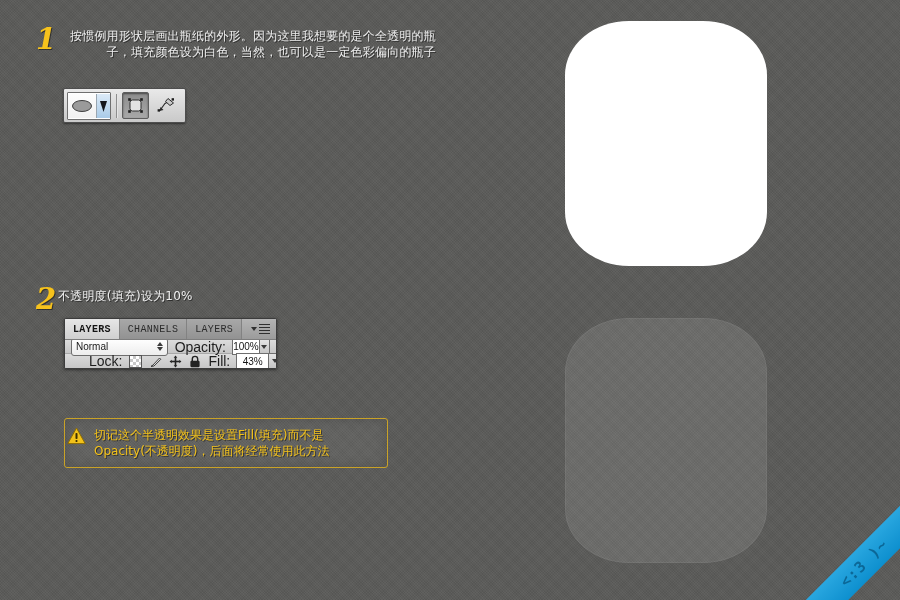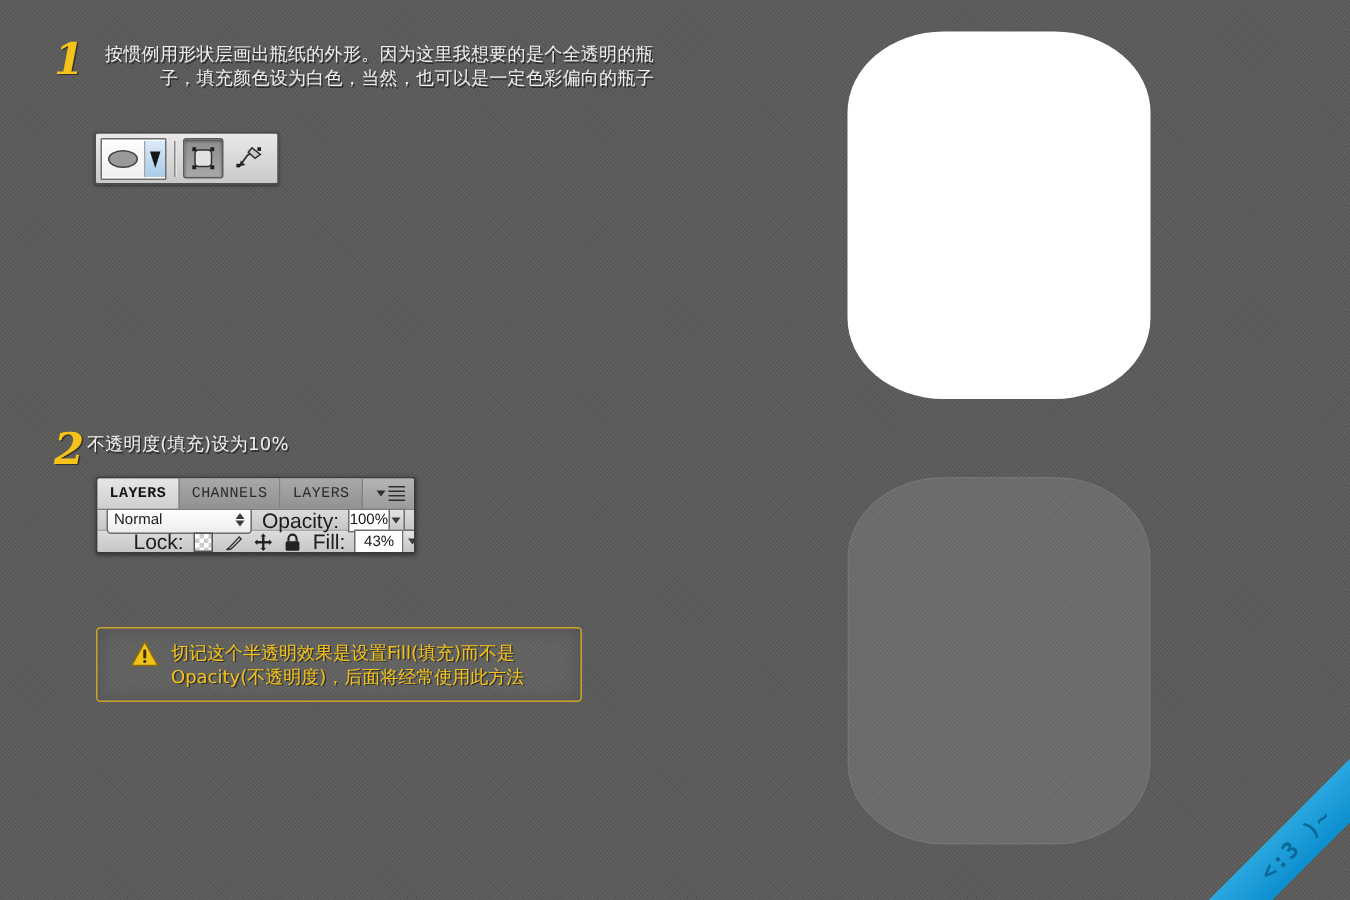--- a/index.html
+++ b/index.html
@@ -318,21 +318,21 @@
   
   #note-box {
     position: absolute;
     left: 64px;
     top: 418px;
     width: 324px;
     min-height: 45px;
     display: flex;
     align-items: flex-start;
     gap: 8px;
-    padding: 8px 22px;
+    padding: 8px 2px;
     box-sizing: border-box;
     background: rgba(255,255,255,0.045);
     border: 1px solid #c9a227;
     border-radius: 3px;
     box-shadow: inset 0 0 12px rgba(0,0,0,0.18);
   }
   #note-box .note-text {
     font-family: "DejaVu Sans", sans-serif;
     font-size: 12px;
     line-height: 16px;

